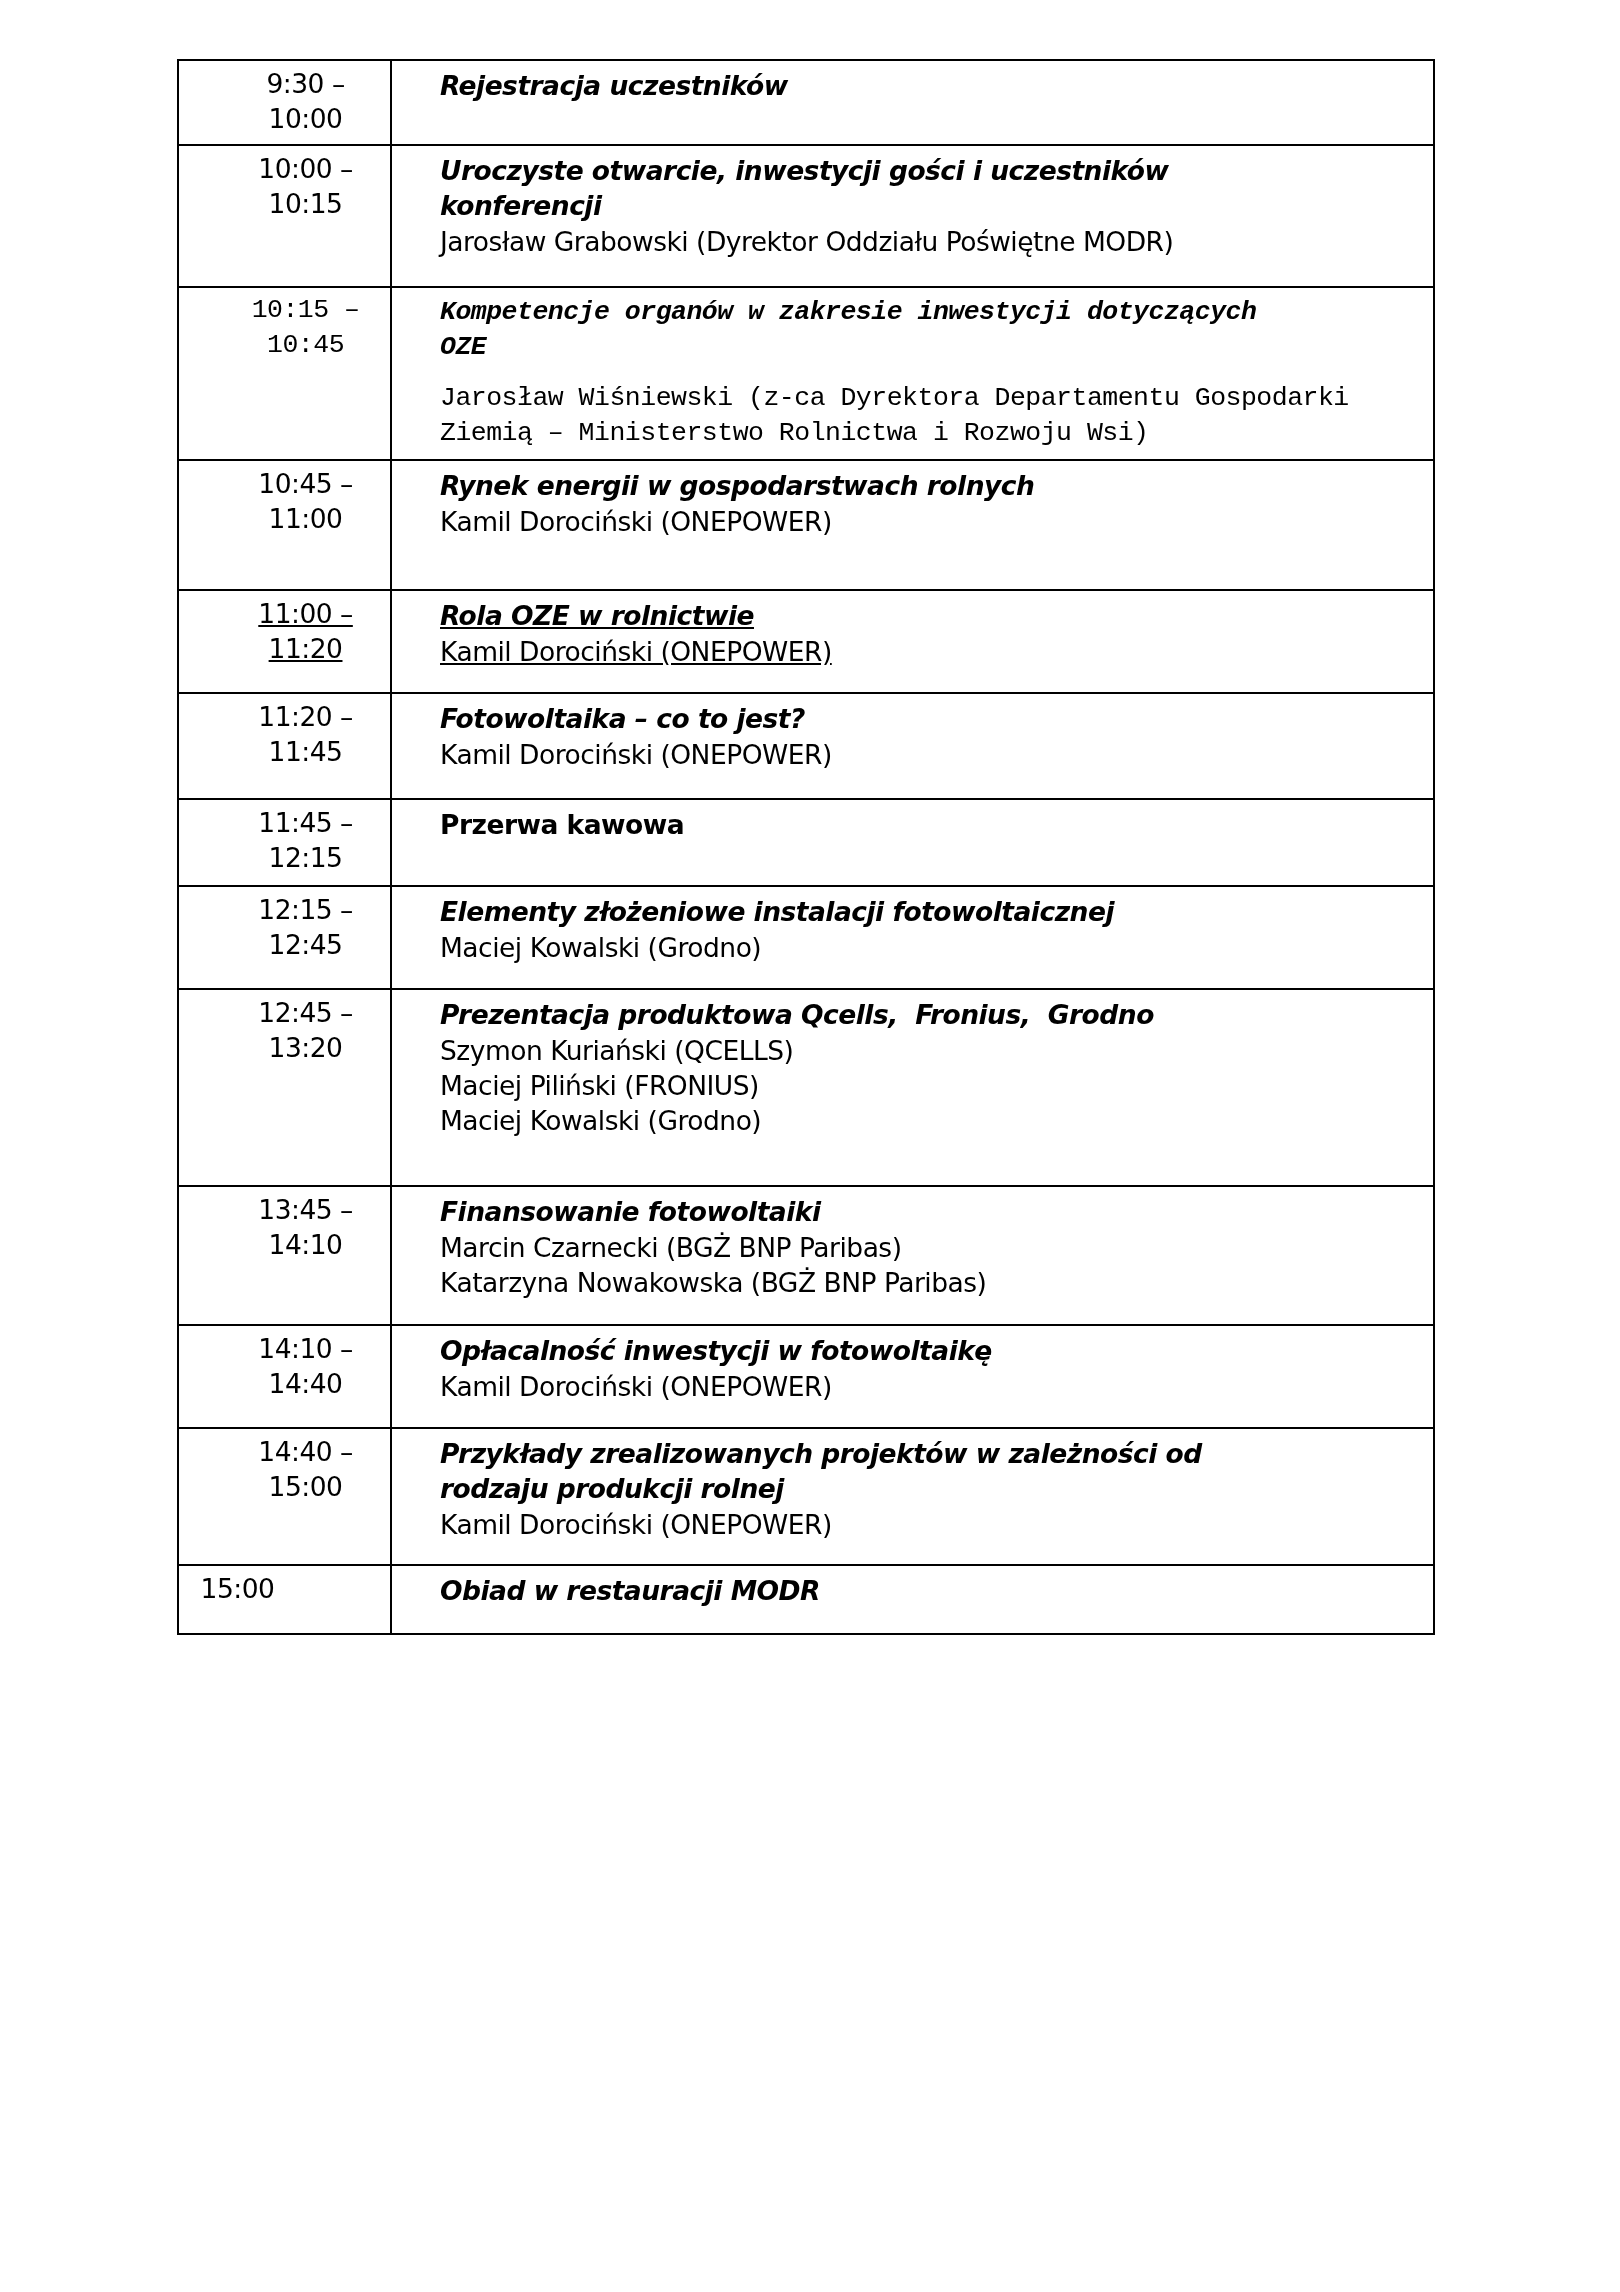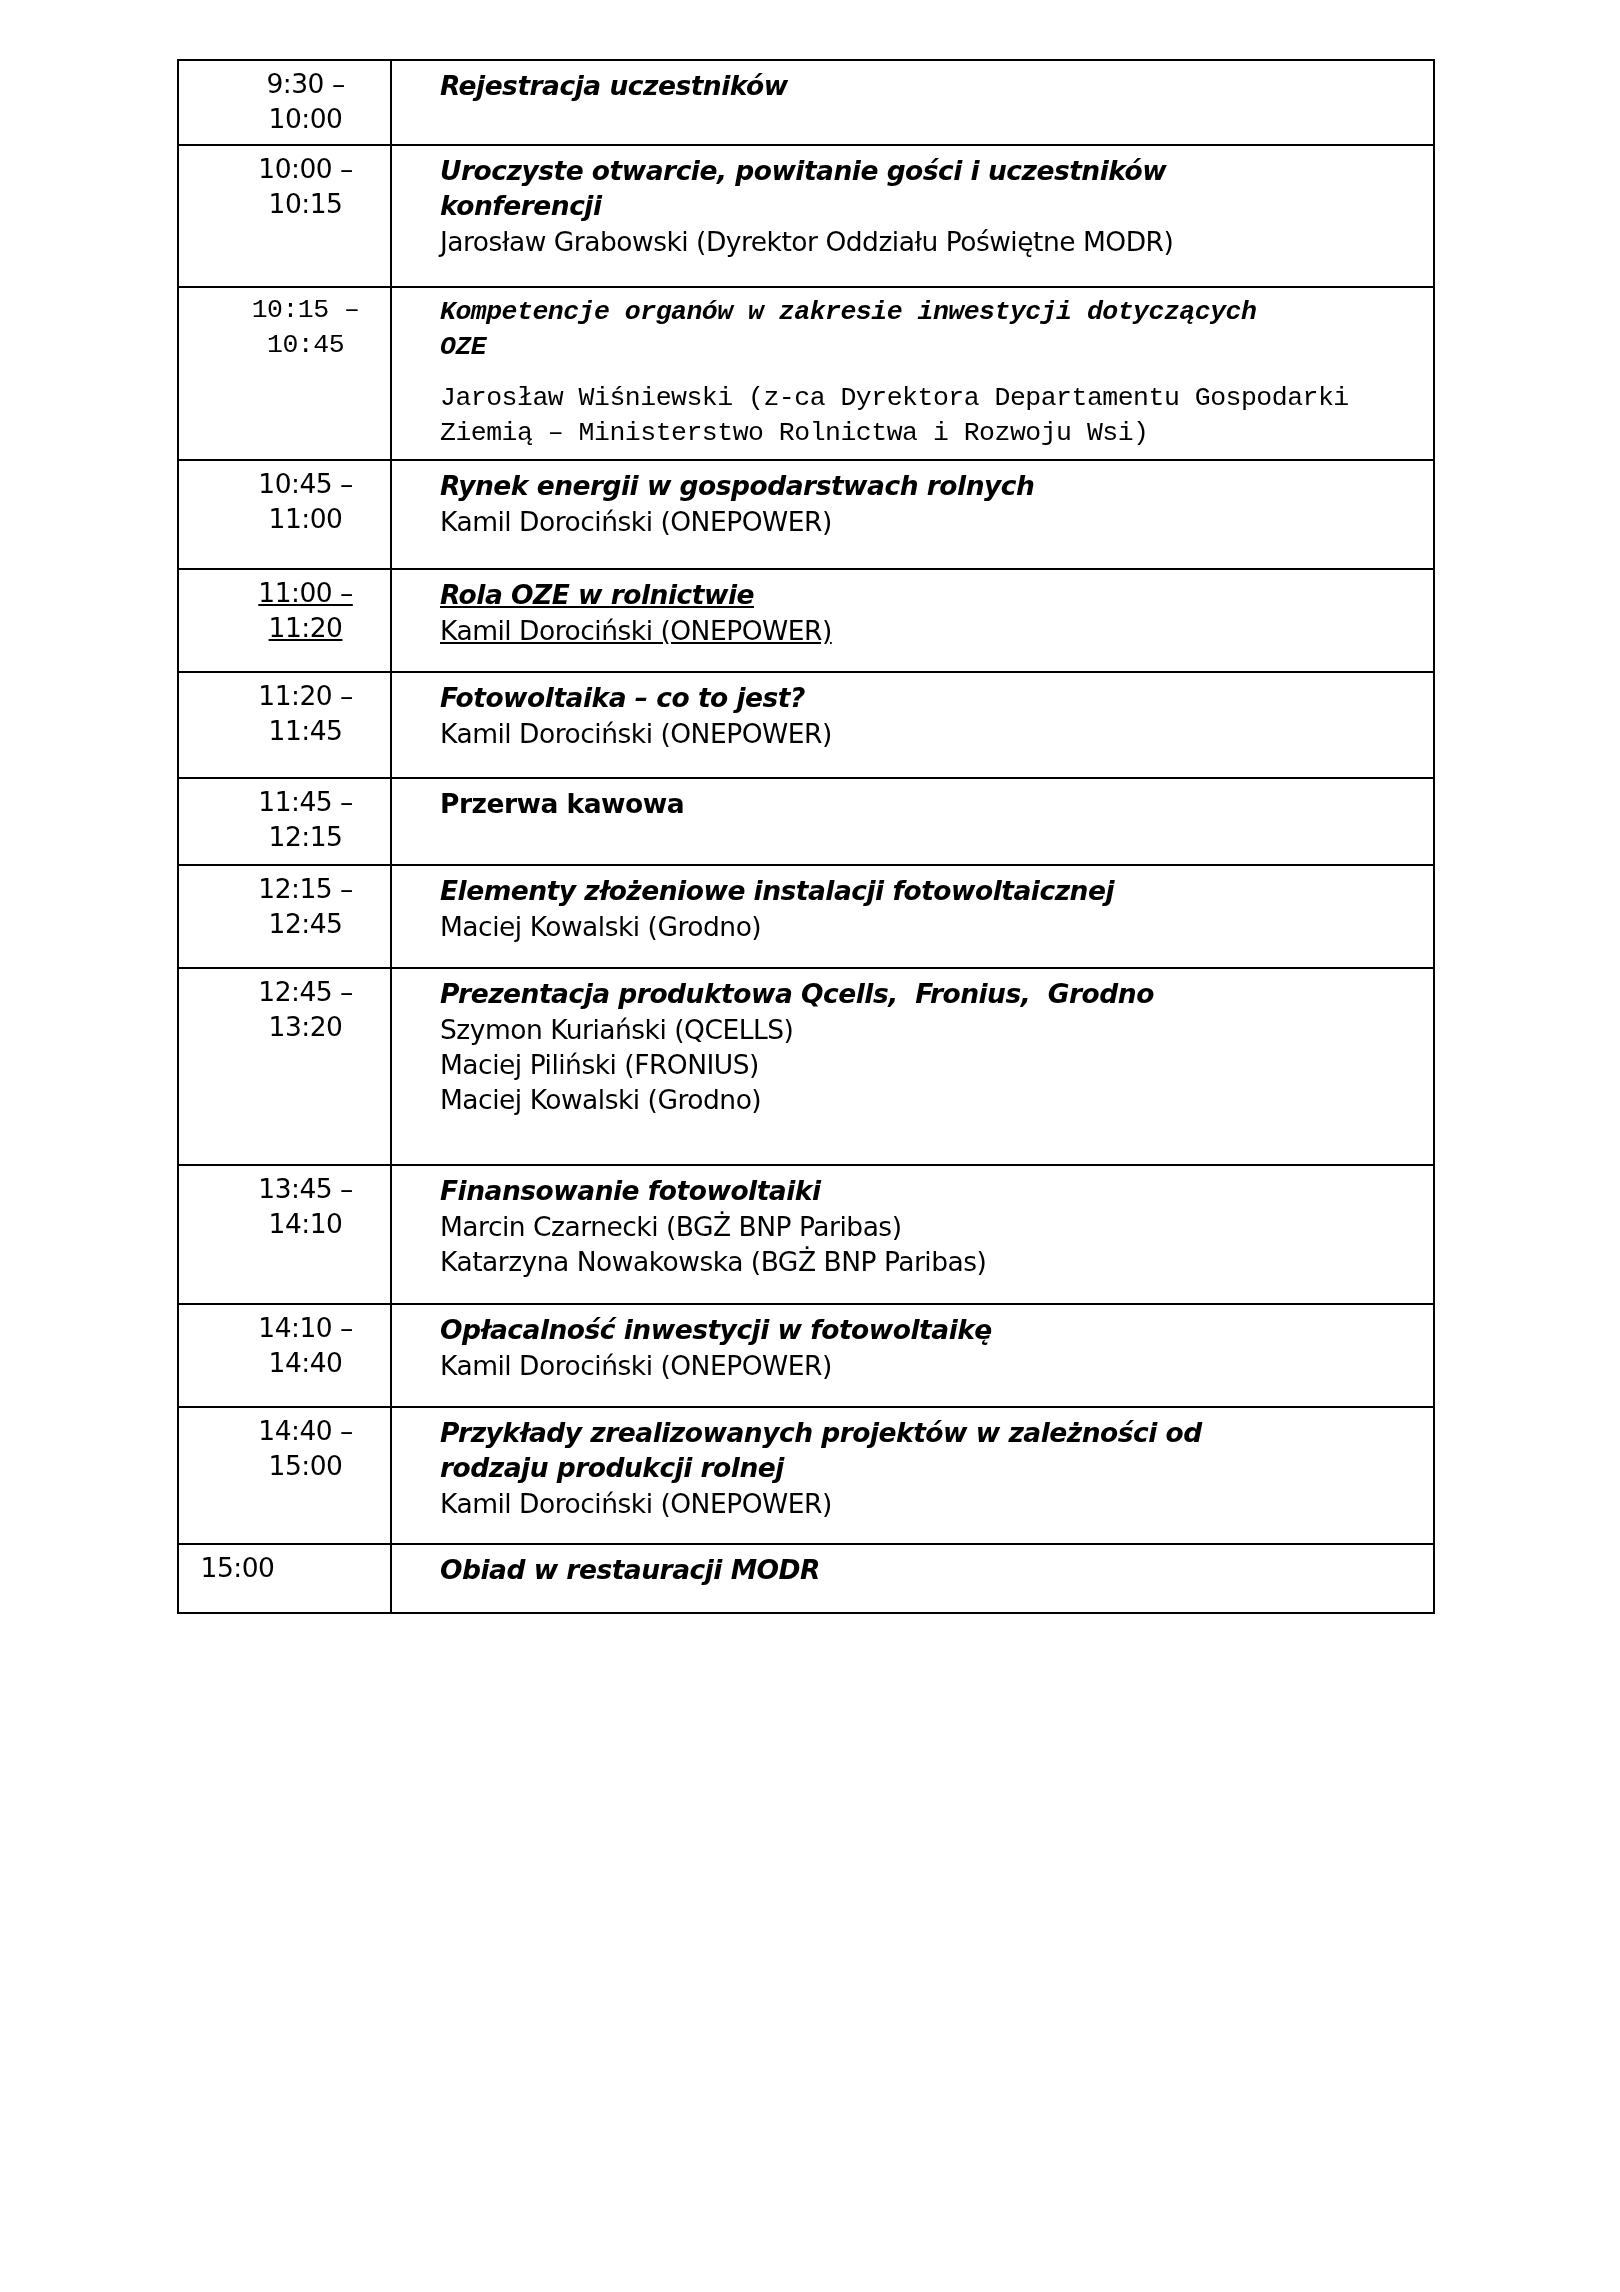--- a/index.html
+++ b/index.html
@@ -46,21 +46,21 @@
     white-space: pre-wrap;
   }
   .session-title.plain { font-style: normal; }
   .speakers { margin-top: 1px; }
   .speakers.tight { margin-top: 16px; }
   .speaker { white-space: pre-wrap; }
   
   .rh-1  { height: 85px;  }
   .rh-2  { height: 142px; }
   .rh-3  { height: 153px; font-family: Liberation Mono, monospace; }
-  .rh-4  { height: 109px; }
+  .rh-4  { height: 130px; }
   .rh-5  { height: 103px; text-decoration: underline; }
   .rh-6  { height: 106px; }
   .rh-7  { height: 87px;  }
   .rh-8  { height: 103px; }
   .rh-9  { height: 197px; }
   .rh-10 { height: 104px; }
   .rh-11 { height: 139px; }
   .rh-12 { height: 103px; }
   .rh-13 { height: 137px; }
   .rh-14 { height: 69px;  }
@@ -79,21 +79,21 @@
         <td class="time-cell"><span>9:30 –
 10:00</span></td>
         <td class="topic-cell">
           <div class="session-title">Rejestracja uczestników</div>
         </td>
       </tr>
       <tr class="rh-2">
         <td class="time-cell"><span>10:00 –
 10:15</span></td>
         <td class="topic-cell">
-          <div class="session-title">Uroczyste otwarcie, powitanie gości i uczestników
+          <div class="session-title">Uroczyste otwarcie, inwestycji gości i uczestników
 konferencji</div>
           <div class="speakers">
             <div class="speaker">Jarosław Grabowski (Dyrektor Oddziału Poświętne MODR)</div>
           </div>
         </td>
       </tr>
       <tr class="rh-3">
         <td class="time-cell"><span>10:15 –
 10:45</span></td>
         <td class="topic-cell">

